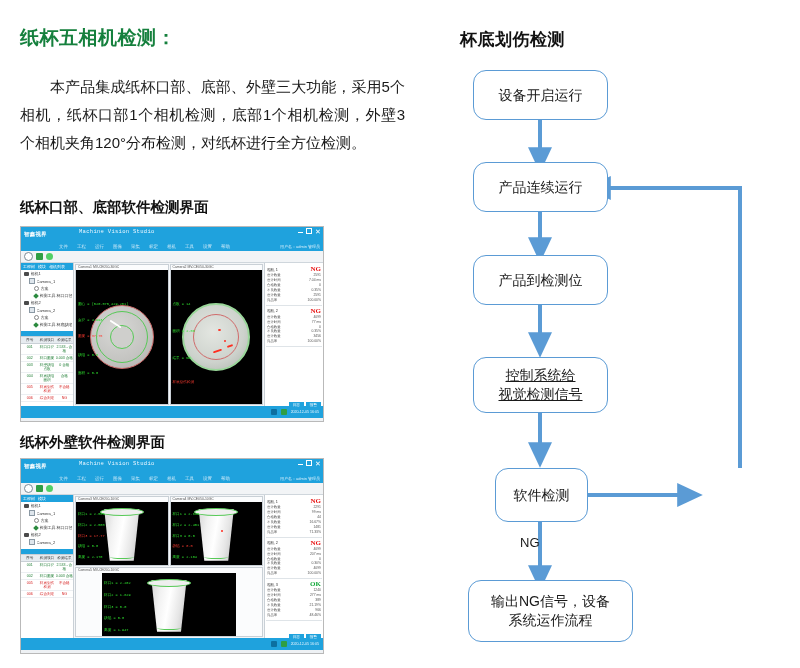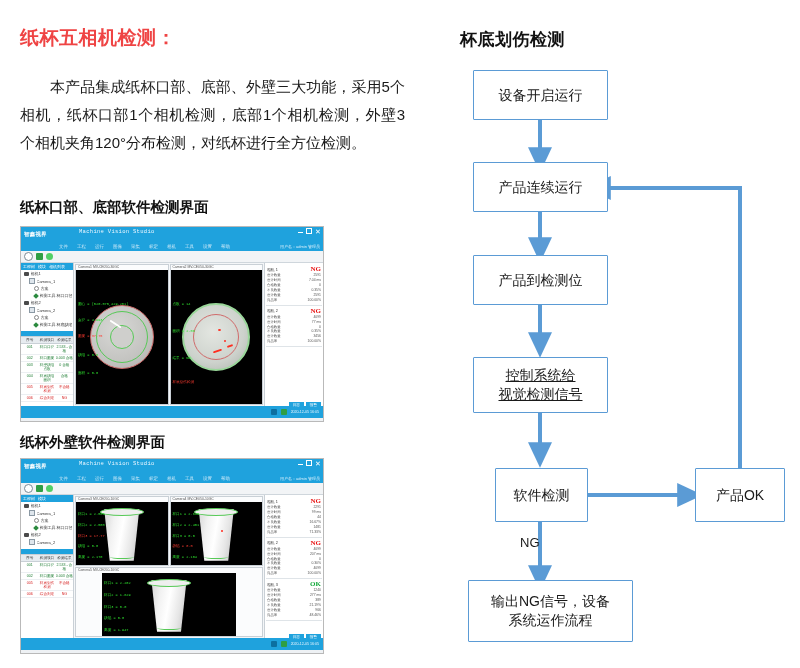--- a/index.html
+++ b/index.html
@@ -7,21 +7,21 @@
     width:800px;height:668px;background:#ffffff;
     font-family:"Liberation Sans","DejaVu Sans",sans-serif;
     color:#1a1a1a;position:relative;overflow:hidden;
   }
   .page{position:relative;width:800px;height:668px;}
 
   
   .left-col{position:absolute;left:0;top:0;width:440px;height:668px;}
   .main-title{
     position:absolute;left:20px;top:12px;
-    font-size:19px;font-weight:bold;letter-spacing:.5px;color:#ef4444;
+    font-size:19px;font-weight:bold;letter-spacing:.5px;color:#15803d;
   }
   .body-para{
     position:absolute;left:20px;top:58px;width:385px;
     font-size:15px;line-height:1.85;color:#1a1a1a;
     text-indent:2em;text-align:justify;
   }
   .sub-head{
     position:absolute;left:20px;
     font-size:14.5px;font-weight:bold;color:#111;margin-top:8px;
   }
@@ -205,21 +205,21 @@
   .sw-tab{background:#1fa2dd;color:#fff;font-size:3.6px;padding:1px 4px;}
 
   
   .right-col{position:absolute;left:440px;top:0;width:360px;height:668px;}
   .flow-title{
     position:absolute;left:20px;top:14px;
     font-size:17px;font-weight:bold;color:#111;letter-spacing:.5px;
   }
   .fbox{
     position:absolute;box-sizing:border-box;
-    border:1.6px solid #5b9bd5;border-radius:1px;background:#ffffff;
+    border:1.6px solid #5b9bd5;border-radius:13px;background:#ffffff;
     display:flex;align-items:center;justify-content:center;text-align:center;
     font-size:14px;color:#1a1a1a;line-height:1.35;z-index:2;
   }
   .edge-label{
     position:absolute;font-size:13px;color:#1a1a1a;z-index:3;
     font-family:"Liberation Sans",sans-serif;
   }
   .flow-svg{position:absolute;left:0;top:0;width:360px;height:668px;z-index:1;}
 </style>
 </head>
@@ -745,21 +745,20 @@
 
     <div class="fbox" style="left:33px;top:162px;width:135px;height:50px;">产品连续运行</div>
 
     <div class="fbox" style="left:33px;top:255px;width:135px;height:50px;">产品到检测位</div>
 
     <div class="fbox" style="left:33px;top:357px;width:135px;height:56px;white-space:pre-line;text-decoration:underline;">控制系统给
 视觉检测信号</div>
 
     <div class="fbox" style="left:55px;top:468px;width:93px;height:54px;">软件检测</div>
 
-    <div class="fbox" style="left:255px;top:468px;width:90px;height:54px;">产品OK</div>
 
     <div class="fbox" style="left:28px;top:580px;width:165px;height:62px;white-space:pre-line;">输出NG信号，设备
 系统运作流程</div>
 
     <span class="edge-label" style="left:80px;top:535px;">NG</span>
 
   </div>
 
 </div>
 

